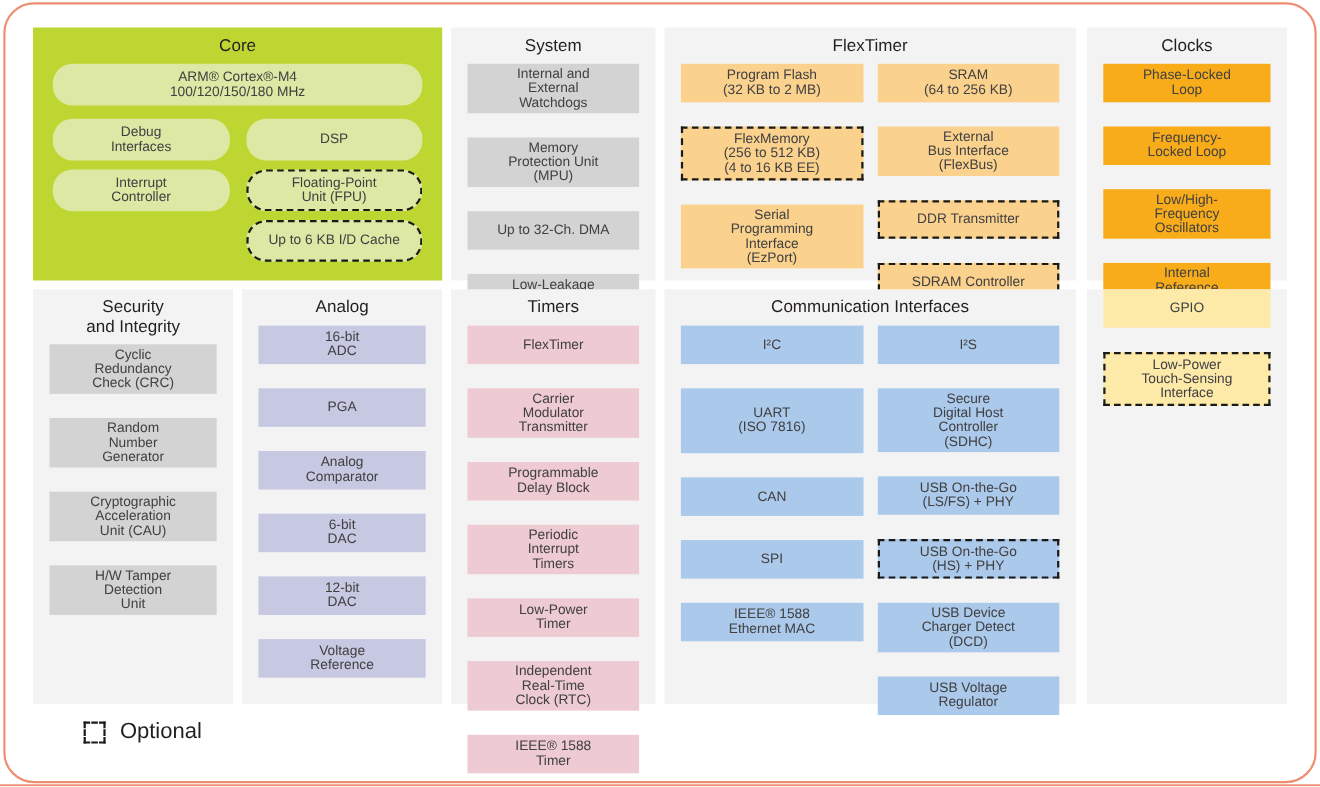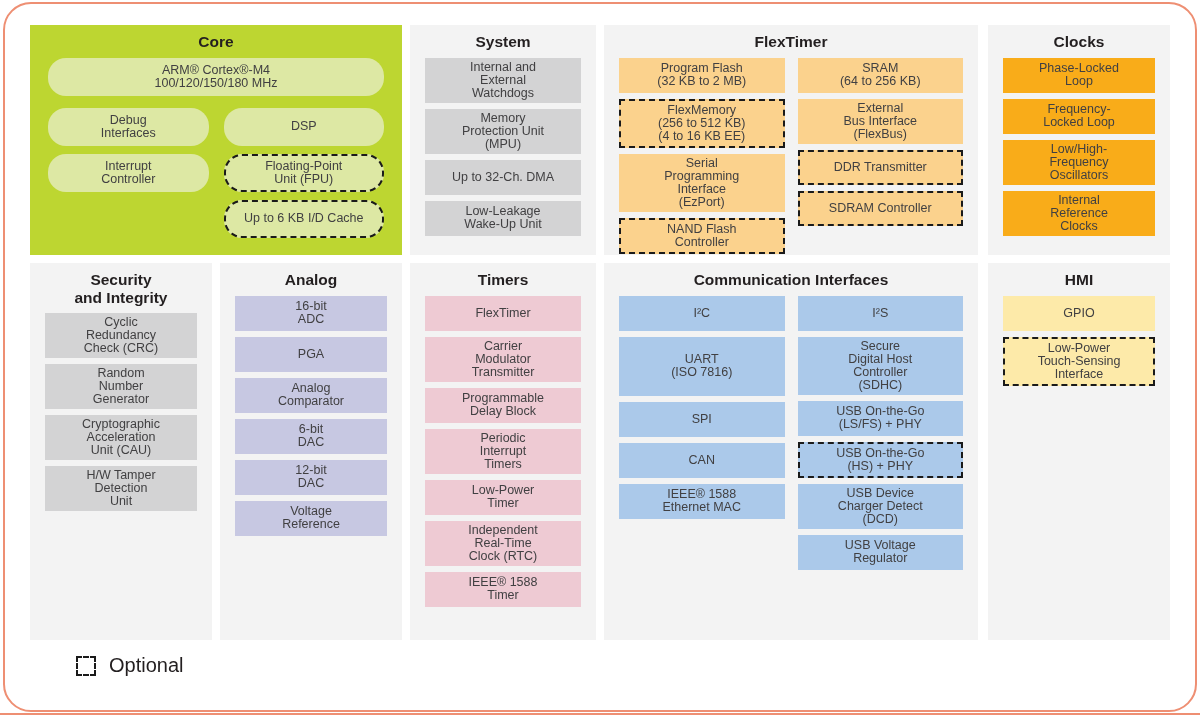--- a/index.html
+++ b/index.html
@@ -15,26 +15,26 @@
   .bottom-rule {
     position:absolute; left:0; right:0; bottom:0; height:2px;
     background:var(--frame-border,#ee8f73);
   }
   .panel {
     position:absolute; box-sizing:border-box; padding:0 15px;
     background:var(--panel-bg,#f3f3f3);
   }
   .panel-title {
     margin:0; padding:8px 0 7px; text-align:center;
-    font-size:15.5px; font-weight:bold; line-height:1.13;
+    font-size:15.5px; font-weight:normal; line-height:1.13;
     color:var(--heading,#231f20);
   }
   .full-block { margin-bottom:12px; }
   .cols { display:flex; gap:13px; }
-  .col { flex:1; display:flex; flex-direction:column; gap:6px; min-width:0; }
+  .col { flex:1; display:flex; flex-direction:column; gap:22px; min-width:0; }
   .block {
     box-sizing:border-box; min-height:35px; padding:3px;
     display:flex; flex-direction:column; justify-content:center;
     text-align:center; font-size:12.5px; line-height:13px;
     color:var(--text,#414042);
   }
   .block.optional { border:2px dashed var(--optional-border,#1a1a1a); }
 
   
   [data-name="panel-core"]   { left:30px;  top:25px;  width:372px; height:230px; background:var(--core-panel,#bdd631); padding:0 18px; }
@@ -171,36 +171,35 @@
             <div class="block" data-name="block-ieee-1588">IEEE® 1588<br>Timer</div>
           </div>
         </div>
       </section>
       <section class="panel theme-comm" data-name="panel-communication-interfaces">
         <h2 class="panel-title" data-name="panel-title">Communication Interfaces</h2>
         <div class="cols" data-name="panel-columns">
           <div class="col" data-name="panel-column">
             <div class="block" data-name="block-i-c">I²C</div>
             <div class="block" data-name="block-uart">UART<br>(ISO 7816)</div>
+            <div class="block" data-name="block-can">CAN</div>
             <div class="block" data-name="block-spi">SPI</div>
-            <div class="block" data-name="block-can">CAN</div>
             <div class="block" data-name="block-ieee-1588">IEEE® 1588<br>Ethernet MAC</div>
           </div>
           <div class="col" data-name="panel-column">
             <div class="block" data-name="block-i-s">I²S</div>
             <div class="block" data-name="block-secure">Secure<br>Digital Host<br>Controller<br>(SDHC)</div>
             <div class="block" data-name="block-usb-on-the-go">USB On-the-Go<br>(LS/FS) + PHY</div>
             <div class="block optional" data-name="block-usb-on-the-go">USB On-the-Go<br>(HS) + PHY</div>
             <div class="block" data-name="block-usb-device">USB Device<br>Charger Detect<br>(DCD)</div>
             <div class="block" data-name="block-usb-voltage">USB Voltage<br>Regulator</div>
           </div>
         </div>
       </section>
       <section class="panel theme-hmi" data-name="panel-hmi">
-        <h2 class="panel-title" data-name="panel-title">HMI</h2>
         <div class="cols" data-name="panel-columns">
           <div class="col" data-name="panel-column">
             <div class="block" data-name="block-gpio">GPIO</div>
             <div class="block optional" data-name="block-low-power">Low-Power<br>Touch-Sensing<br>Interface</div>
           </div>
         </div>
       </section>
     </div>
   <div class="legend" data-name="optional-legend">
     <span class="legend-swatch" data-name="optional-dashed-swatch-icon"></span>

